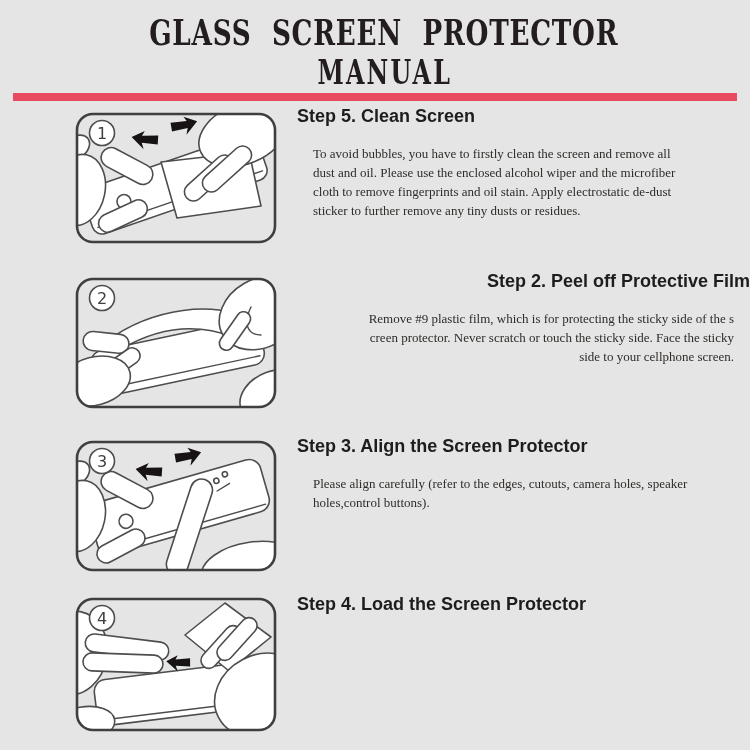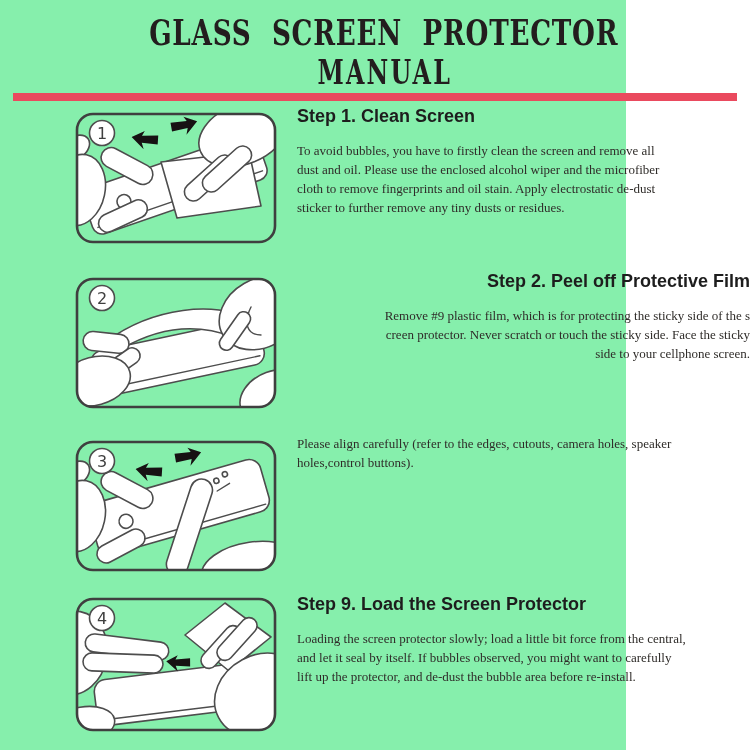--- a/index.html
+++ b/index.html
@@ -1,18 +1,18 @@
 <!DOCTYPE html>
 <html><head>
 <meta charset="utf-8">
 <style>
   html,body{margin:0;padding:0;}
   body{width:750px;height:750px;background:#ffffff;overflow:hidden;
        font-family:"Liberation Sans",sans-serif;}
-  .page{position:relative;width:626px;height:750px;background:#86efac;}
+  .page{position:relative;width:750px;height:750px;background:#e5e5e5;}
 
   
   .title-line1{position:absolute;top:14px;left:0;width:750px;text-align:center;
     font-family:"DejaVu Serif",serif;font-weight:700;font-size:35px;line-height:38px;
     color:#231d1e;letter-spacing:1px;word-spacing:14px;
     transform:scaleX(0.75);transform-origin:410px 50%;white-space:pre;}
   .title-line2{position:absolute;top:55px;left:0;width:750px;text-align:center;
     font-family:"DejaVu Serif",serif;font-weight:700;font-size:33px;line-height:36px;
     color:#231d1e;letter-spacing:3px;
     transform:scaleX(0.72);transform-origin:410px 50%;white-space:pre;}
@@ -21,21 +21,21 @@
   
   .figure{position:absolute;left:75px;width:202px;height:132px;}
   .figure svg{display:block;width:202px;height:132px;}
   .fig-1{top:112px;} .fig-2{top:277px;} .fig-3{top:440px;} .fig-4{top:597px;height:135px;}
   .fig-4 svg{height:135px;}
 
   .step-text{position:absolute;left:297px;width:453px;}
   .txt-1{top:104px;} .txt-2{top:269px;text-align:right;} .txt-3{top:434px;} .txt-4{top:592px;}
   .step-heading{margin:0 0 13px 0;font-family:"Liberation Sans",sans-serif;
     font-weight:700;font-size:18px;line-height:24px;color:#1d1d1d;}
-  .step-body{margin:0;font-family:"Liberation Serif",serif;font-size:13px;
+  .step-body{margin:16px;font-family:"Liberation Serif",serif;font-size:13px;
     line-height:19px;color:#2f2c29;white-space:pre;}
 
   
   .art{fill:#ffffff;stroke:#4d4d4d;stroke-width:1.6;stroke-linejoin:round;stroke-linecap:round;}
   .art-line{fill:none;stroke:#4d4d4d;stroke-width:1.4;stroke-linecap:round;}
   .frame{fill:none;stroke:#3f3f3f;stroke-width:2.6;}
   .arrow{fill:#171213;stroke:none;}
   .badge-circle{fill:#ffffff;stroke:#4d4d4d;stroke-width:1.6;}
   .badge-num{font-family:"DejaVu Sans",sans-serif;font-size:16px;fill:#3f3f3f;
     text-anchor:middle;}
@@ -74,21 +74,21 @@
         </g>
         <path class="arrow" transform="translate(58,17) rotate(10)" d="M0,8 L12,0 L10,5 L26,2 L27,11 L11,12 L14,18 Z"></path>
         <path class="arrow" transform="translate(94,9) rotate(-16)" d="M27,8 L15,0 L17,5 L1,2 L0,11 L16,12 L13,18 Z"></path>
       </g>
       <rect class="frame" x="2" y="2" width="198" height="128" rx="16"></rect>
       <circle class="badge-circle" cx="27" cy="21" r="12.5"></circle>
       <text class="badge-num" x="27" y="27">1</text>
     </svg>
   </div>
   <div class="step-text txt-1">
-    <h2 class="step-heading">Step 1. Clean Screen</h2>
+    <h2 class="step-heading">Step 5. Clean Screen</h2>
     <p class="step-body">To avoid bubbles, you have to firstly clean the screen and remove all
 dust and oil. Please use the enclosed alcohol wiper and the microfiber
 cloth to remove fingerprints and oil stain. Apply electrostatic de-dust
 sticker to further remove any tiny dusts or residues.</p>
   </div>
 
   <div class="figure fig-2">
     <svg viewBox="0 0 202 132">
       <clipPath id="clip2">
           <rect x="2" y="2" width="198" height="128" rx="16"></rect>
@@ -149,20 +149,21 @@
         </g>
         <path class="arrow" transform="translate(62,21) rotate(10)" d="M0,8 L12,0 L10,5 L26,2 L27,11 L11,12 L14,18 Z"></path>
         <path class="arrow" transform="translate(98,12) rotate(-16)" d="M27,8 L15,0 L17,5 L1,2 L0,11 L16,12 L13,18 Z"></path>
       </g>
       <rect class="frame" x="2" y="2" width="198" height="128" rx="16"></rect>
       <circle class="badge-circle" cx="27" cy="21" r="12.5"></circle>
       <text class="badge-num" x="27" y="27">3</text>
     </svg>
   </div>
   <div class="step-text txt-3">
+    <h2 class="step-heading">Step 3. Align the Screen Protector</h2>
     <p class="step-body">Please align carefully (refer to the edges, cutouts, camera holes, speaker
 holes,control buttons).</p>
   </div>
 
   <div class="figure fig-4">
     <svg viewBox="0 0 202 135">
       <clipPath id="clip4">
           <rect x="2" y="2" width="198" height="131" rx="16"></rect>
         </clipPath>
       <g clip-path="url(#clip4)">
@@ -183,19 +184,16 @@
           <ellipse class="art" cx="186" cy="98" rx="48" ry="40" transform="rotate(-28 186 98)"></ellipse>
         </g>
         <path class="arrow" transform="translate(92,57) rotate(6) scale(0.9)" d="M0,8 L12,0 L10,5 L26,2 L27,11 L11,12 L14,18 Z"></path>
       </g>
       <rect class="frame" x="2" y="2" width="198" height="131" rx="16"></rect>
       <circle class="badge-circle" cx="27" cy="21" r="12.5"></circle>
       <text class="badge-num" x="27" y="27">4</text>
     </svg>
   </div>
   <div class="step-text txt-4">
-    <h2 class="step-heading">Step 9. Load the Screen Protector</h2>
-    <p class="step-body">Loading the screen protector slowly; load a little bit force from the central,
-and let it seal by itself. If bubbles observed, you might want to carefully
-lift up the protector, and de-dust the bubble area before re-install.</p>
+    <h2 class="step-heading">Step 4. Load the Screen Protector</h2>
   </div>
 
 </div>
 
 </body></html>

